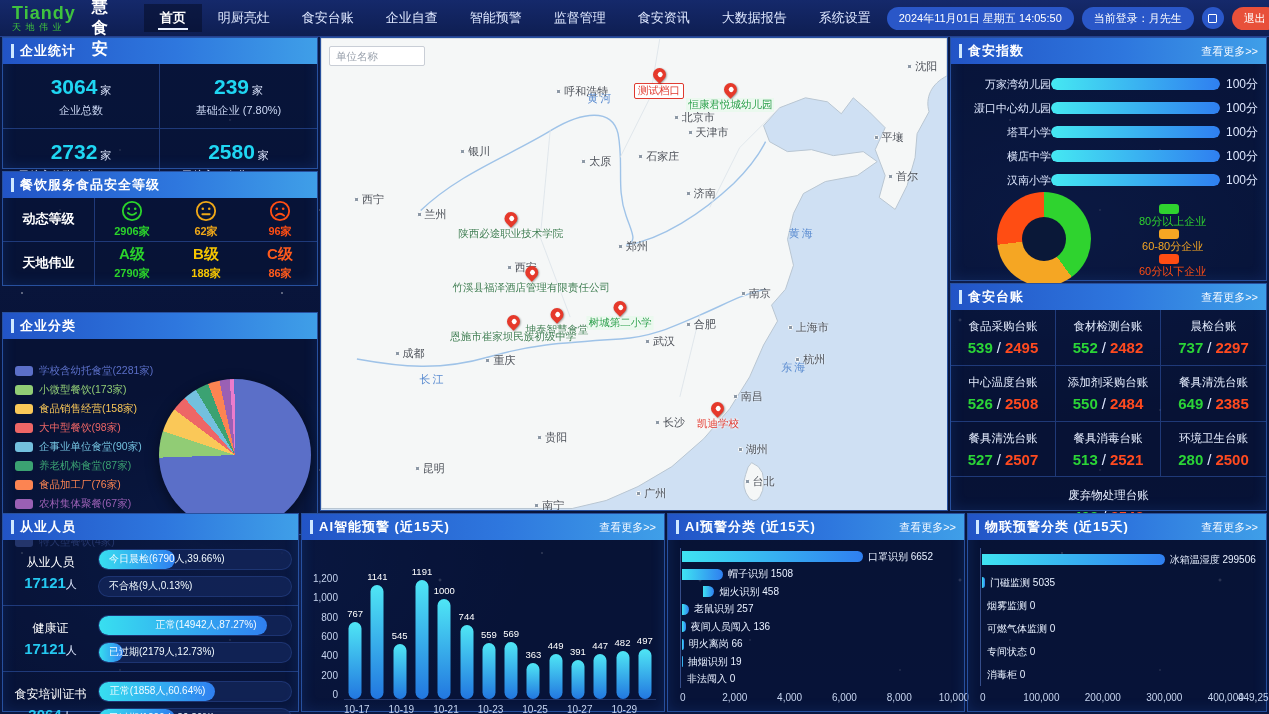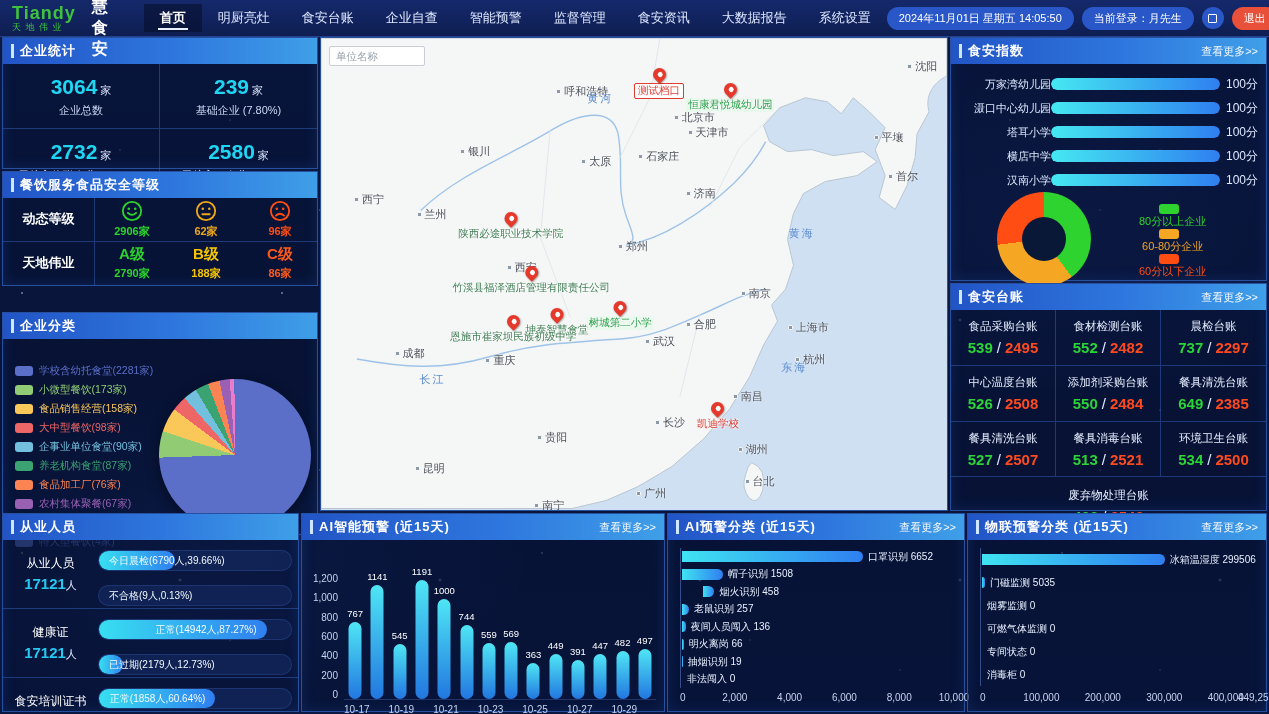--- a/index.html
+++ b/index.html
@@ -103,21 +103,21 @@
   .num-done { color:#2bd437; } .num-slash { color:#dfe8ff; padding:0 4px; font-weight:normal; } .num-total { color:#ff4a1f; }
   
   .staff-body { display:flex; flex-direction:column; height:100%; }
   .staff-group { flex:1; display:flex; align-items:center; border-bottom:1px solid rgba(70,120,230,.38); padding:2px 6px 2px 0; }
   .staff-group:last-child { border-bottom:none; }
   .staff-left { width:95px; text-align:center; flex:none; }
   .staff-name { color:#fff; font-size:12px; margin-bottom:3px; }
   .staff-count { color:#25c8f0; font-size:15px; font-weight:bold; }
   .staff-unit { color:#dfe8ff; font-size:11px; font-weight:normal; }
   .staff-bars { flex:1; display:flex; flex-direction:column; gap:6px; }
-  .sbar { position:relative; height:21px; border-radius:11px; background:rgba(18,36,86,.9); border:1px solid rgba(90,140,255,.18);margin-top:8px; }
+  .sbar { position:relative; height:21px; border-radius:11px; background:rgba(18,36,86,.9); border:1px solid rgba(90,140,255,.18); }
   .sbar-fill { position:relative; height:100%; border-radius:11px; background:linear-gradient(90deg,#38dff0,#2f7ff0); }
   .sbar-text { position:absolute; top:50%; transform:translateY(-50%); color:#f2fbff; font-size:10px; white-space:nowrap; }
   
   .ai-yaxis { position:absolute; left:4px; top:34px; width:32px; height:126px; display:flex; flex-direction:column; justify-content:space-between; }
   .ai-ylabel { color:#c6d4ef; font-size:10px; text-align:right; line-height:1; }
   .ai-plot { position:absolute; left:42px; right:8px; top:40px; height:120px; display:flex; border-bottom:1px solid rgba(120,160,255,.25); }
   .ai-slot { flex:1; position:relative; }
   .ai-bar { position:absolute; bottom:0; left:50%; transform:translateX(-50%); width:13px; border-radius:7px;
     background:linear-gradient(180deg,#4fe6f5,#2277e0); }
   .ai-val { position:absolute; left:50%; transform:translateX(-50%); color:#fff; font-size:9.5px; white-space:nowrap; }
@@ -579,21 +579,21 @@
         <div class="ledger-cell">
           <div class="ledger-label">餐具清洗台账</div>
           <div class="ledger-nums"><span class="num-done">527</span><span class="num-slash">/</span><span class="num-total">2507</span></div>
         </div>
         <div class="ledger-cell">
           <div class="ledger-label">餐具消毒台账</div>
           <div class="ledger-nums"><span class="num-done">513</span><span class="num-slash">/</span><span class="num-total">2521</span></div>
         </div>
         <div class="ledger-cell">
           <div class="ledger-label">环境卫生台账</div>
-          <div class="ledger-nums"><span class="num-done">534</span><span class="num-slash">/</span><span class="num-total">2500</span></div>
+          <div class="ledger-nums"><span class="num-done">280</span><span class="num-slash">/</span><span class="num-total">2500</span></div>
         </div>
         <div class="ledger-cell footer">
           <div class="ledger-label">废弃物处理台账</div>
           <div class="ledger-nums"><span class="num-done">492</span><span class="num-slash">/</span><span class="num-total">2542</span></div>
         </div>
       </div>
   </section>
 
   <section class="panel" id="p-staff">
     <div class="panel-header">

